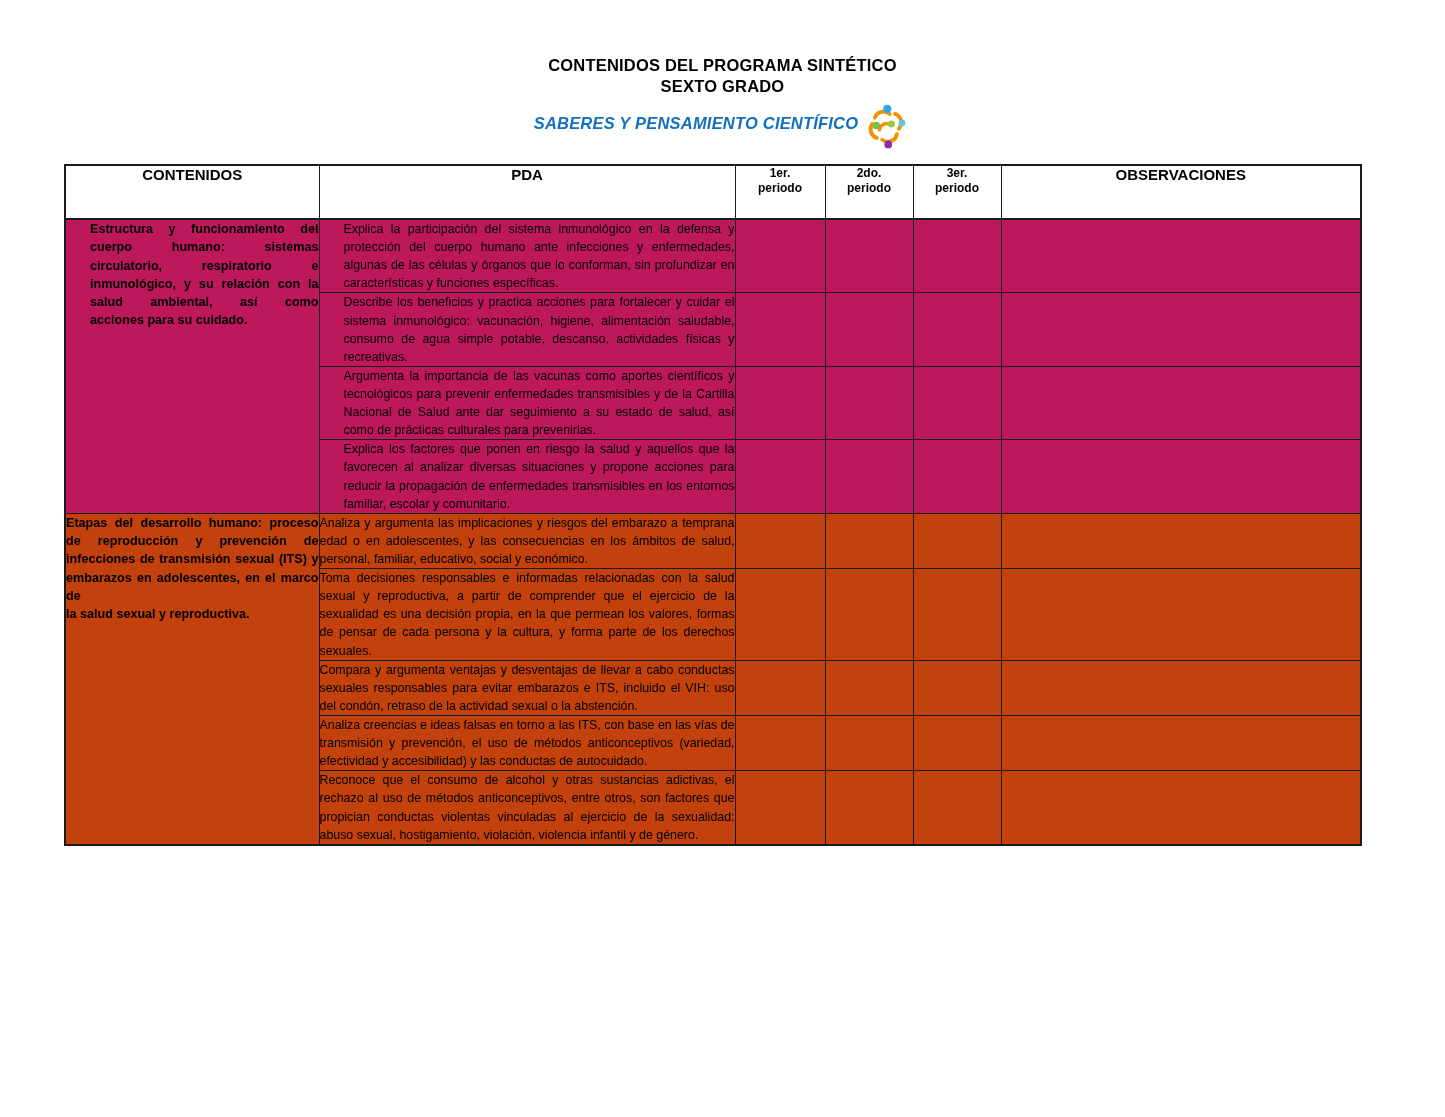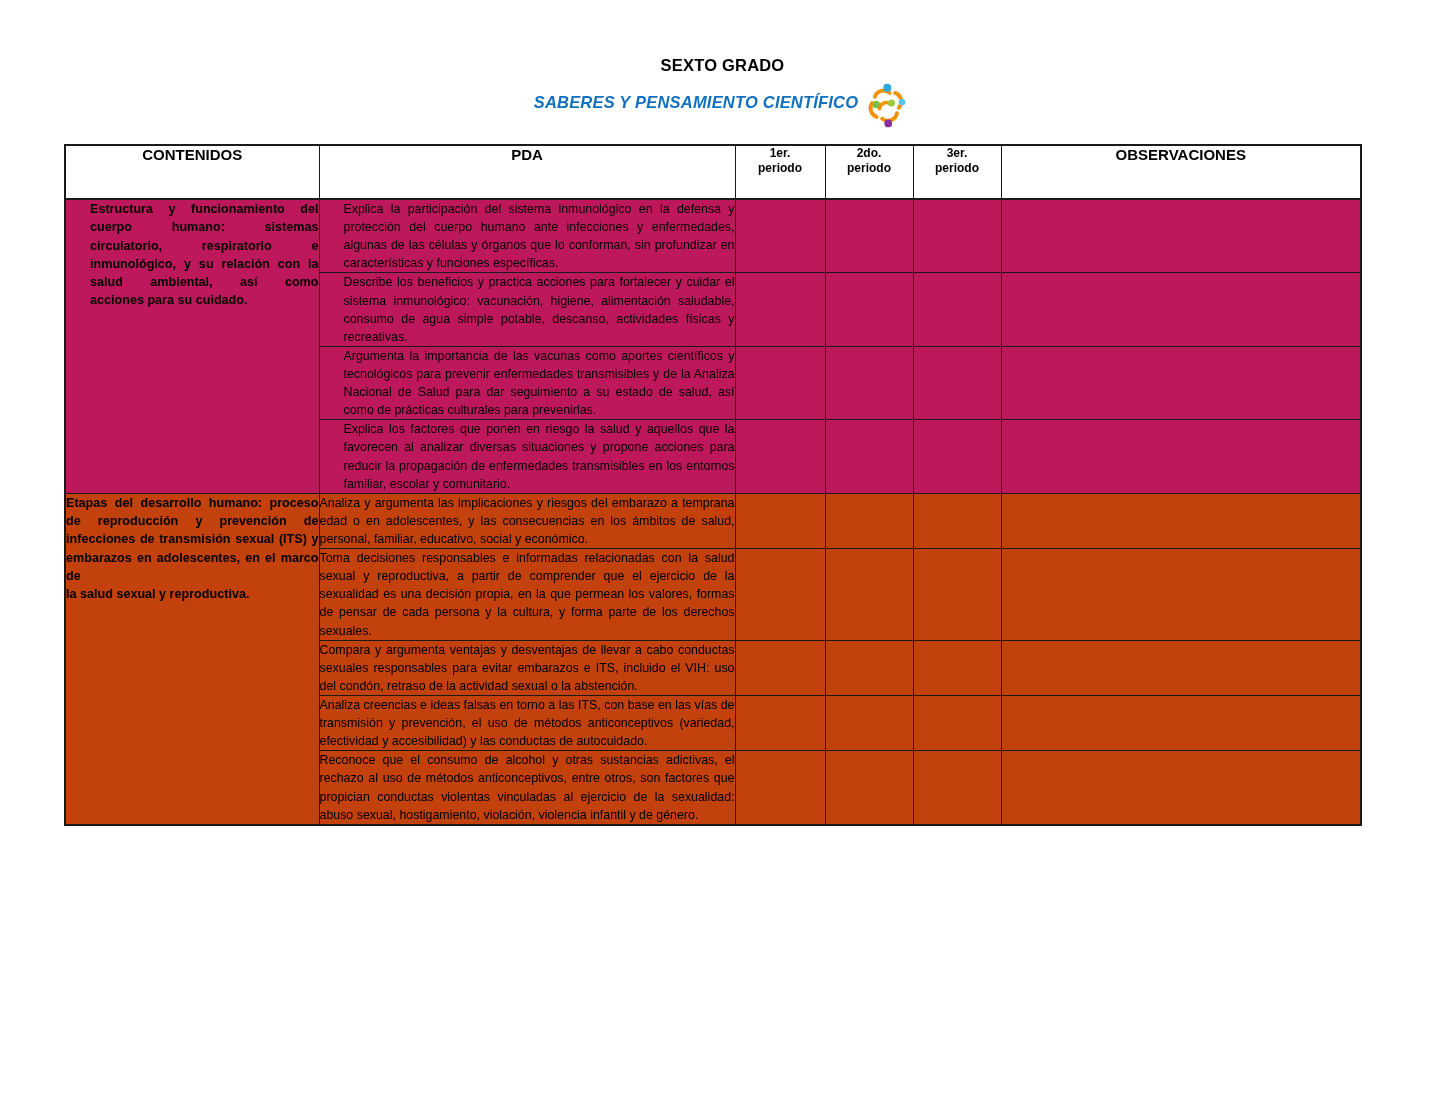--- a/index.html
+++ b/index.html
@@ -53,21 +53,21 @@
     display: inline-block;
     vertical-align: middle;
     margin-left: 1px;
     margin-top: 4px;
   }
 
   
   .table-wrap {
     position: absolute;
     left: 64px;
-    top: 144px;
+    top: 164px;
     width: 1028px;
   }
   table.grid {
     border-collapse: collapse;
     table-layout: fixed;
     width: 1296px;
     border: 2.5px solid #1a1a1a;
   }
   table.grid td, table.grid th {
     border: 1.6px solid #1a1a1a;
@@ -128,20 +128,21 @@
     background: #be185d;
     padding-left: 24px;
   }
 </style>
 </head>
 <body>
 
 <div class="page">
 
   <div class="doc-header">
+    <div class="line1">CONTENIDOS DEL PROGRAMA SINTÉTICO</div>
     <div class="line2">SEXTO GRADO</div>
     <div class="line3-wrap">
       <span class="line3">SABERES Y PENSAMIENTO CIENTÍFICO</span>
       <span class="logo">
         <svg viewBox="0 0 56 52" width="52" height="48" xmlns="http://www.w3.org/2000/svg">
 
           <g fill="none" stroke="#F39200" stroke-width="4.2" stroke-linecap="round">
             <path d="M17 18 A10 10 0 0 1 33 14"></path>
             <path d="M39 14 A10 10 0 0 1 43 30"></path>
             <path d="M41 36 A10 10 0 0 1 25 42"></path>
@@ -204,21 +205,21 @@
           <td class="cell-blank"></td>
         </tr>
         <tr class="plain">
           <td class="cell-pda">Describe los beneficios y practica acciones para fortalecer y cuidar el sistema inmunológico: vacunación, higiene, alimentación saludable, consumo de agua simple potable, descanso, actividades físicas y recreativas.</td>
           <td class="cell-blank"></td>
           <td class="cell-blank"></td>
           <td class="cell-blank"></td>
           <td class="cell-blank"></td>
         </tr>
         <tr class="plain">
-          <td class="cell-pda">Argumenta la importancia de las vacunas como aportes científicos y tecnológicos para prevenir enfermedades transmisibles y de la Analiza Nacional de Salud para dar seguimiento a su estado de salud, así como de prácticas culturales para prevenirlas.</td>
+          <td class="cell-pda">Argumenta la importancia de las vacunas como aportes científicos y tecnológicos para prevenir enfermedades transmisibles y de la Cartilla Nacional de Salud ante dar seguimiento a su estado de salud, así como de prácticas culturales para prevenirlas.</td>
           <td class="cell-blank"></td>
           <td class="cell-blank"></td>
           <td class="cell-blank"></td>
           <td class="cell-blank"></td>
         </tr>
         <tr class="plain">
           <td class="cell-pda">Explica los factores que ponen en riesgo la salud y aquellos que la favorecen al analizar diversas situaciones y propone acciones para reducir la propagación de enfermedades transmisibles en los entornos familiar, escolar y comunitario.</td>
           <td class="cell-blank"></td>
           <td class="cell-blank"></td>
           <td class="cell-blank"></td>

